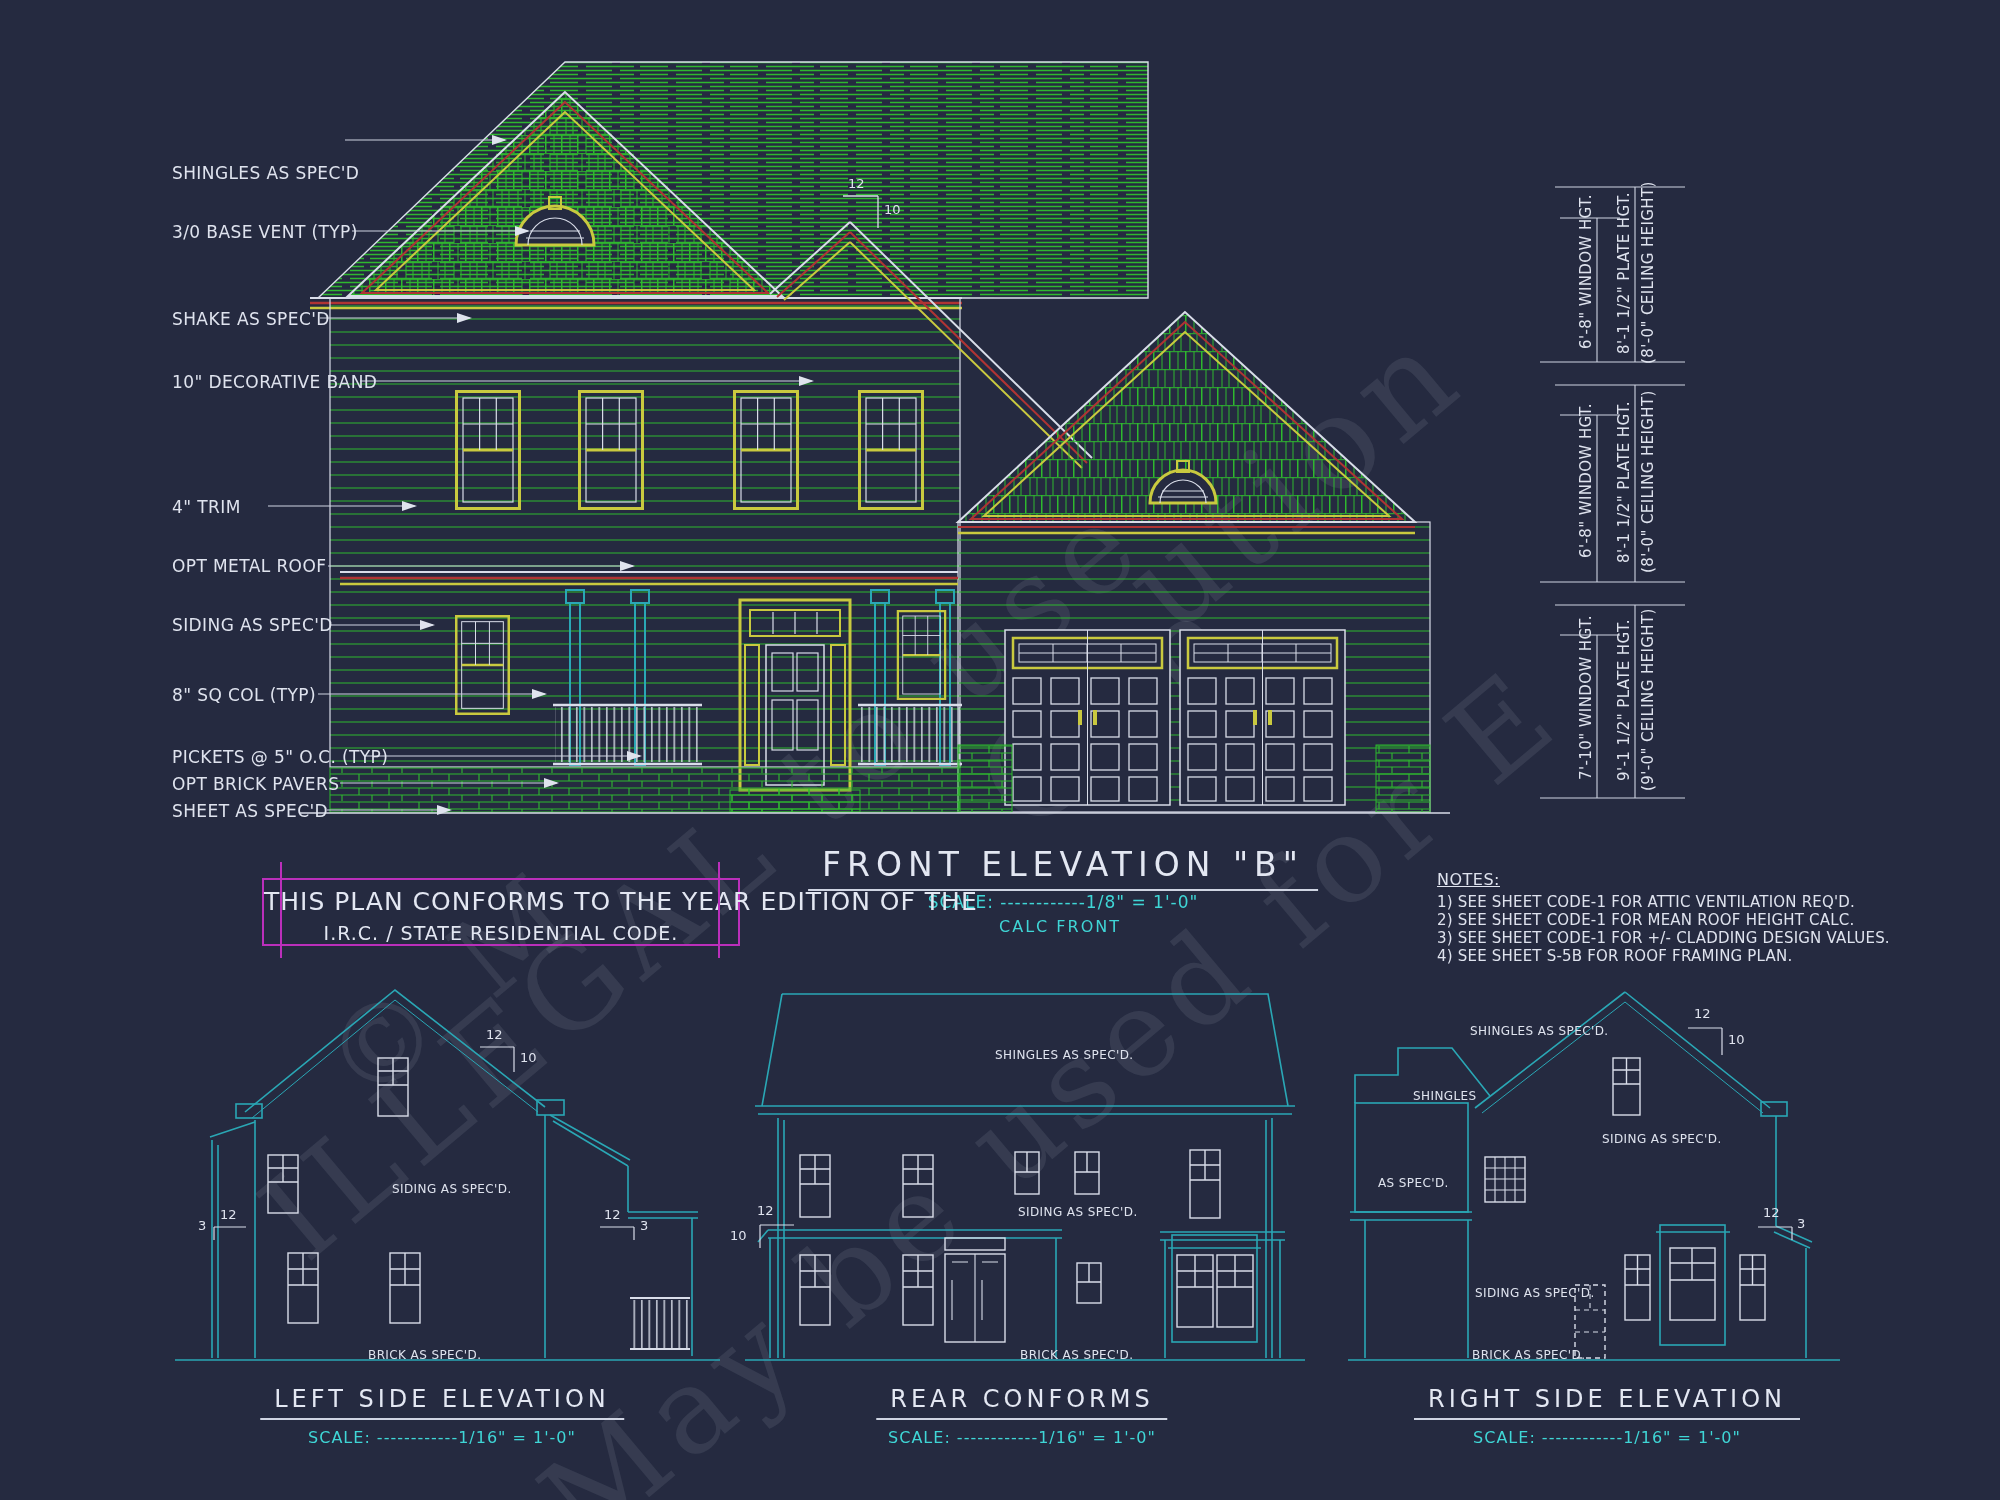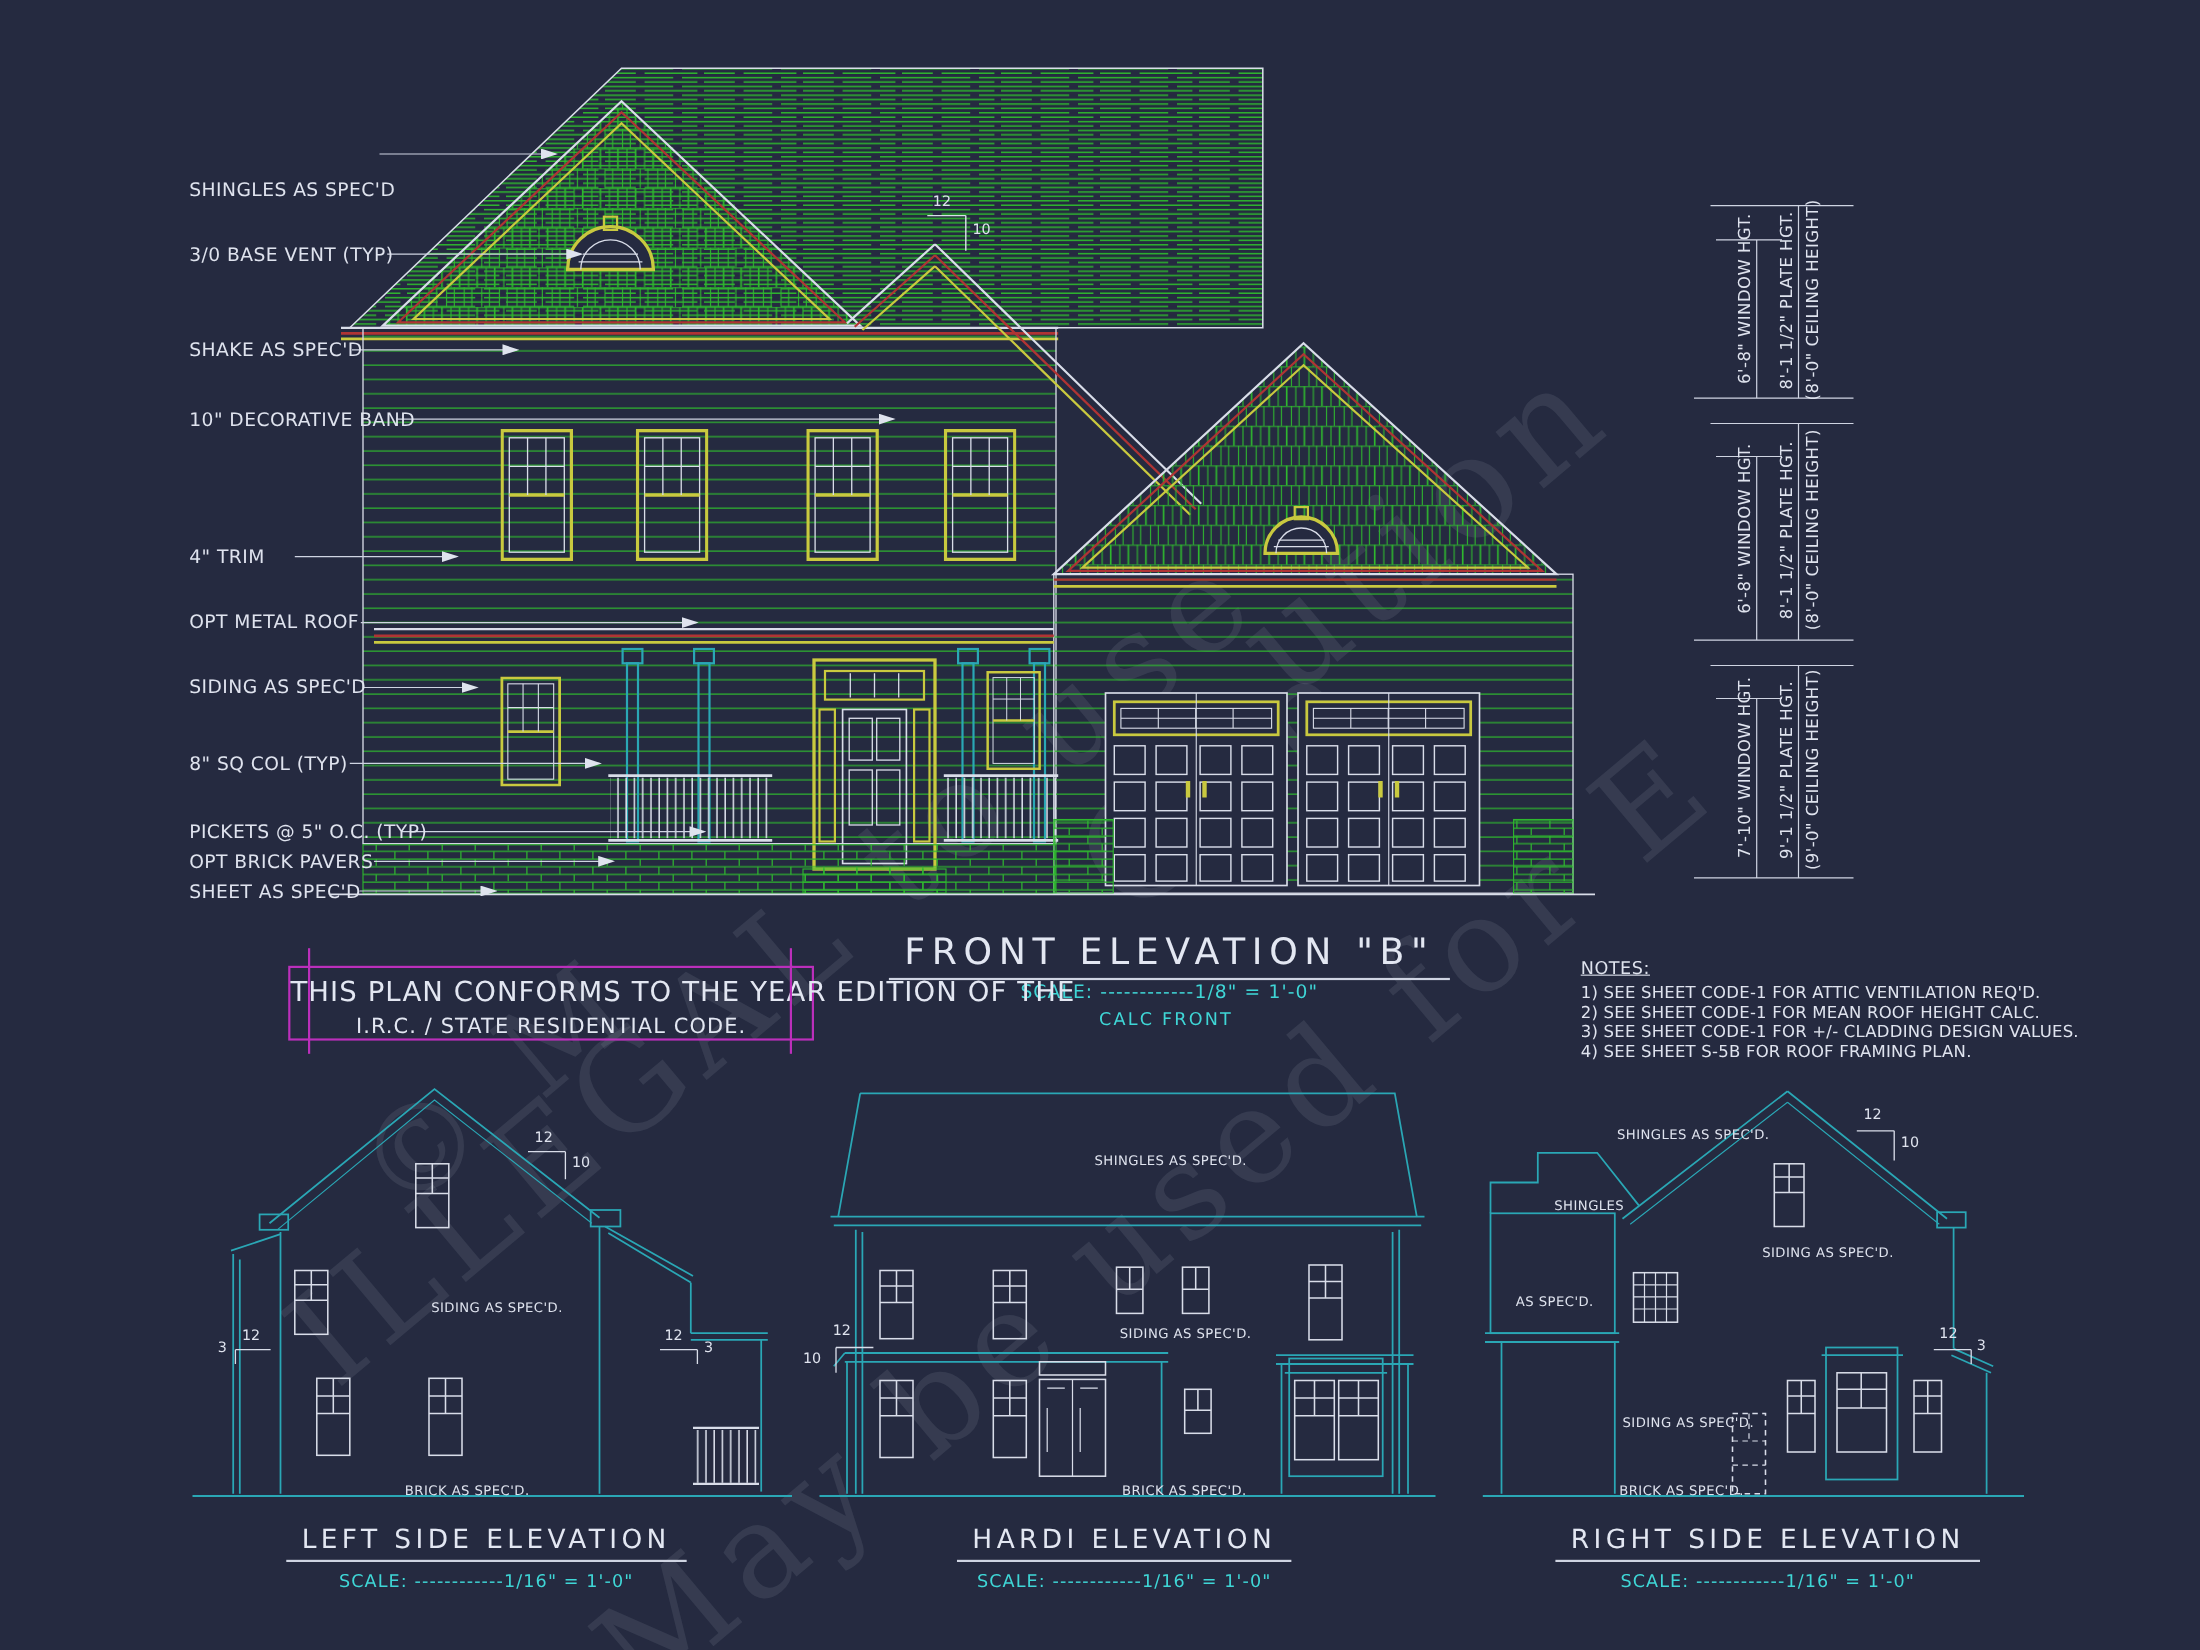--- a/index.html
+++ b/index.html
@@ -371,21 +371,21 @@
         <path d="M477 307H513M495 275V307M477 291H513"></path>
     </g>
 
     <path d="M20 245H54M20 245V268" stroke="#d9dde9" stroke-width="1.2" fill="none"></path>
   </svg>
   <span class="lab" style="left:995px;top:1048px;">SHINGLES AS SPEC'D.</span>
   <span class="lab" style="left:1018px;top:1205px;">SIDING AS SPEC'D.</span>
   <span class="lab" style="left:1020px;top:1348px;">BRICK AS SPEC'D.</span>
   <span class="pn" style="left:757px;top:1203px;">12</span>
   <span class="pn" style="left:730px;top:1228px;">10</span>
-  <span class="title small" style="left:1022px;top:1385px;">HARDI ELEVATION</span>
+  <span class="title small" style="left:1022px;top:1385px;">REAR CONFORMS</span>
   <span class="scale" style="left:1022px;top:1428px;font-size:16px;">SCALE: ------------1/16" = 1'-0"</span>
 
   <svg class="abs" style="left:1340px;top:980px;" width="510" height="395" viewBox="0 0 510 395">
     <g stroke="#2aa7b5" stroke-width="1.6" fill="none">
       <path d="M285 12L135 128M285 12L430 128"></path>
       <path d="M285 22L142 133M285 22L423 133" stroke-width="1"></path>
       <path d="M150 116L112 68H58V95H15V123"></path>
       <rect x="15" y="123" width="113" height="109"></rect>
       <path d="M10 232H132M10 240H132"></path>
       <path d="M25 240V378M128 240V378"></path>

